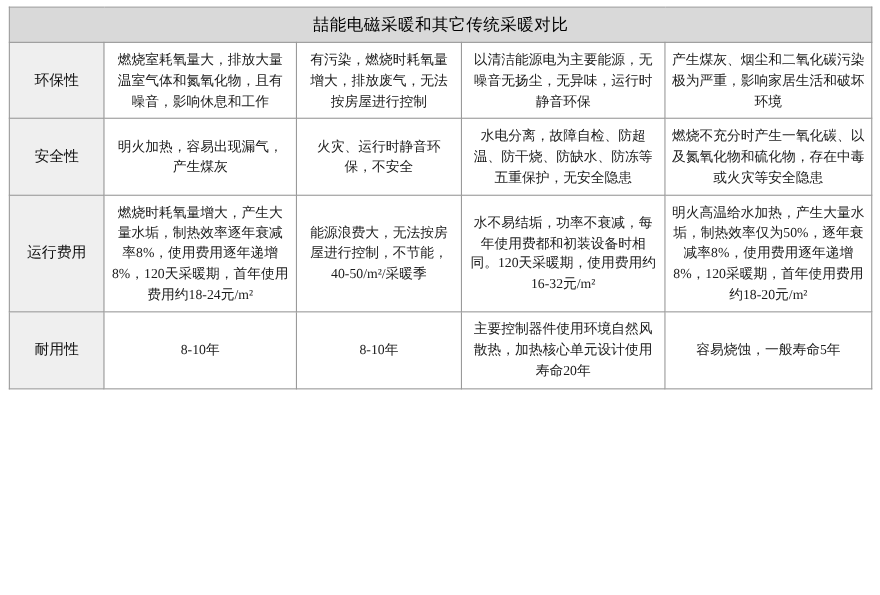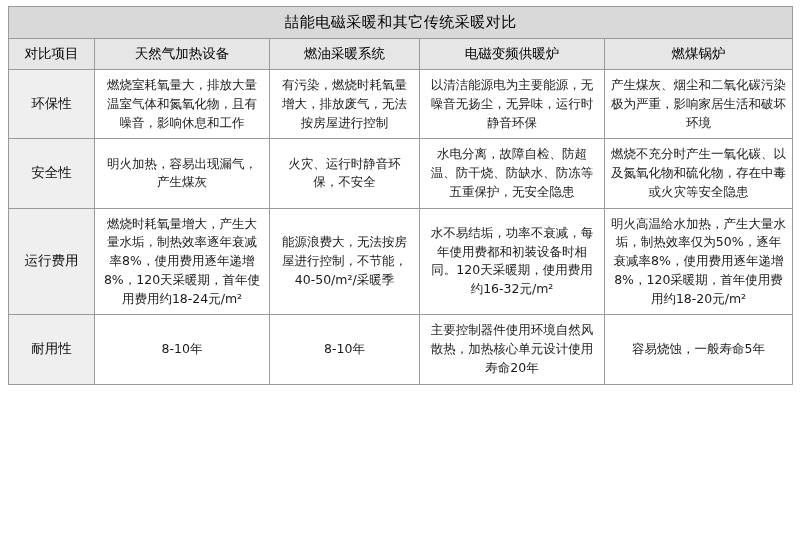--- a/index.html
+++ b/index.html
@@ -12,20 +12,21 @@
     background: #ffffff;
     font-family: "DejaVu Sans", "Liberation Sans", sans-serif;
     color: #111111;
     overflow: hidden;
   }
   .page {
     width: 800px;
     height: 386px;
     box-sizing: border-box;
     padding: 6px 8px 0 8px;
+    font-family: Liberation Serif, serif;
   }
   table.cmp {
     width: 784px;
     border-collapse: collapse;
     table-layout: fixed;
     border: 1px solid #9a9a9a;
   }
   table.cmp td, table.cmp th {
     border: 1px solid #9a9a9a;
     vertical-align: middle;
@@ -74,27 +75,20 @@
       <col class="col-label">
       <col class="col-a">
       <col class="col-b">
       <col class="col-c">
       <col class="col-d">
     </colgroup>
     <tbody>
       <tr class="title-row">
         <td colspan="5">喆能电磁采暖和其它传统采暖对比</td>
       </tr>
-      <tr class="head-row">
-        <th>对比项目</th>
-        <th>天然气加热设备</th>
-        <th>燃油采暖系统</th>
-        <th>电磁变频供暖炉</th>
-        <th>燃煤锅炉</th>
-      </tr>
 
 
       <tr>
         <td class="row-label">环保性</td>
         <td class="cell">燃烧室耗氧量大，排放大量温室气体和氮氧化物，且有噪音，影响休息和工作</td>
         <td class="cell">有污染，燃烧时耗氧量增大，排放废气，无法按房屋进行控制</td>
         <td class="cell">以清洁能源电为主要能源，无噪音无扬尘，无异味，运行时静音环保</td>
         <td class="cell">产生煤灰、烟尘和二氧化碳污染极为严重，影响家居生活和破坏环境</td>
       </tr>
 

